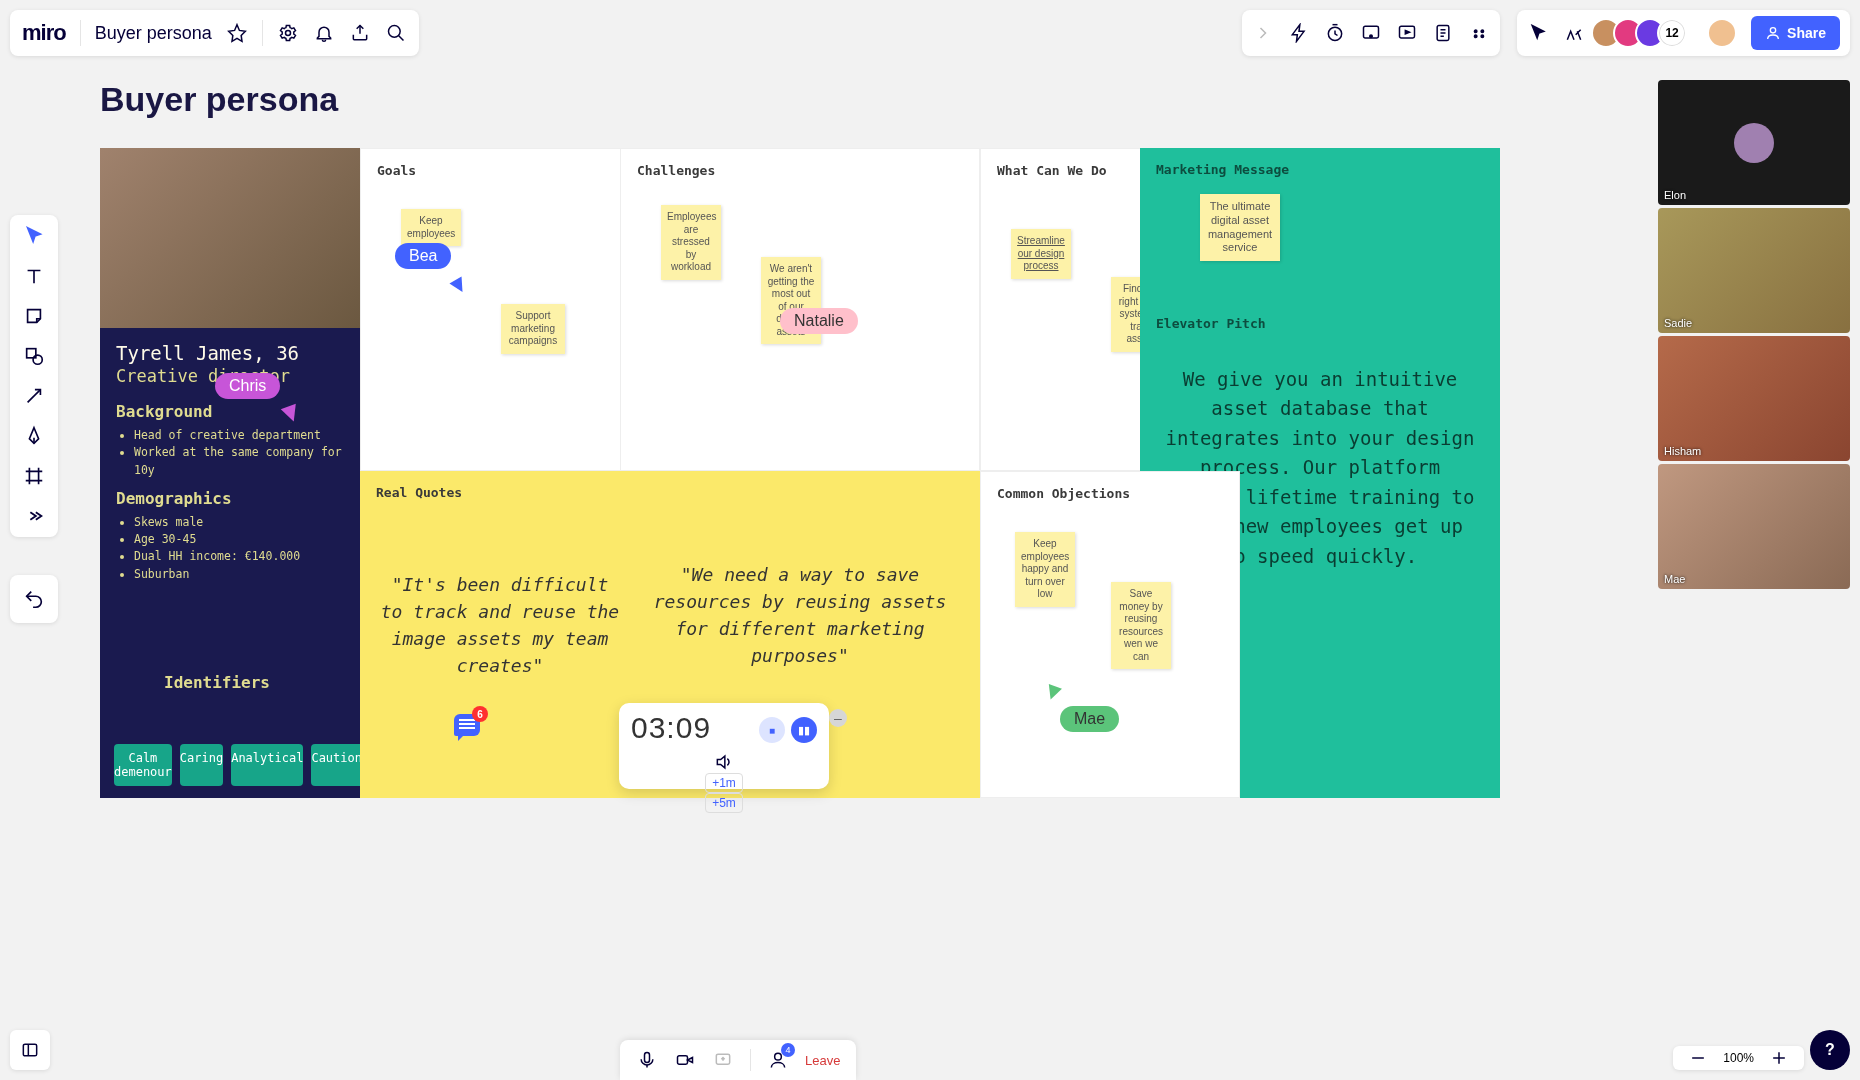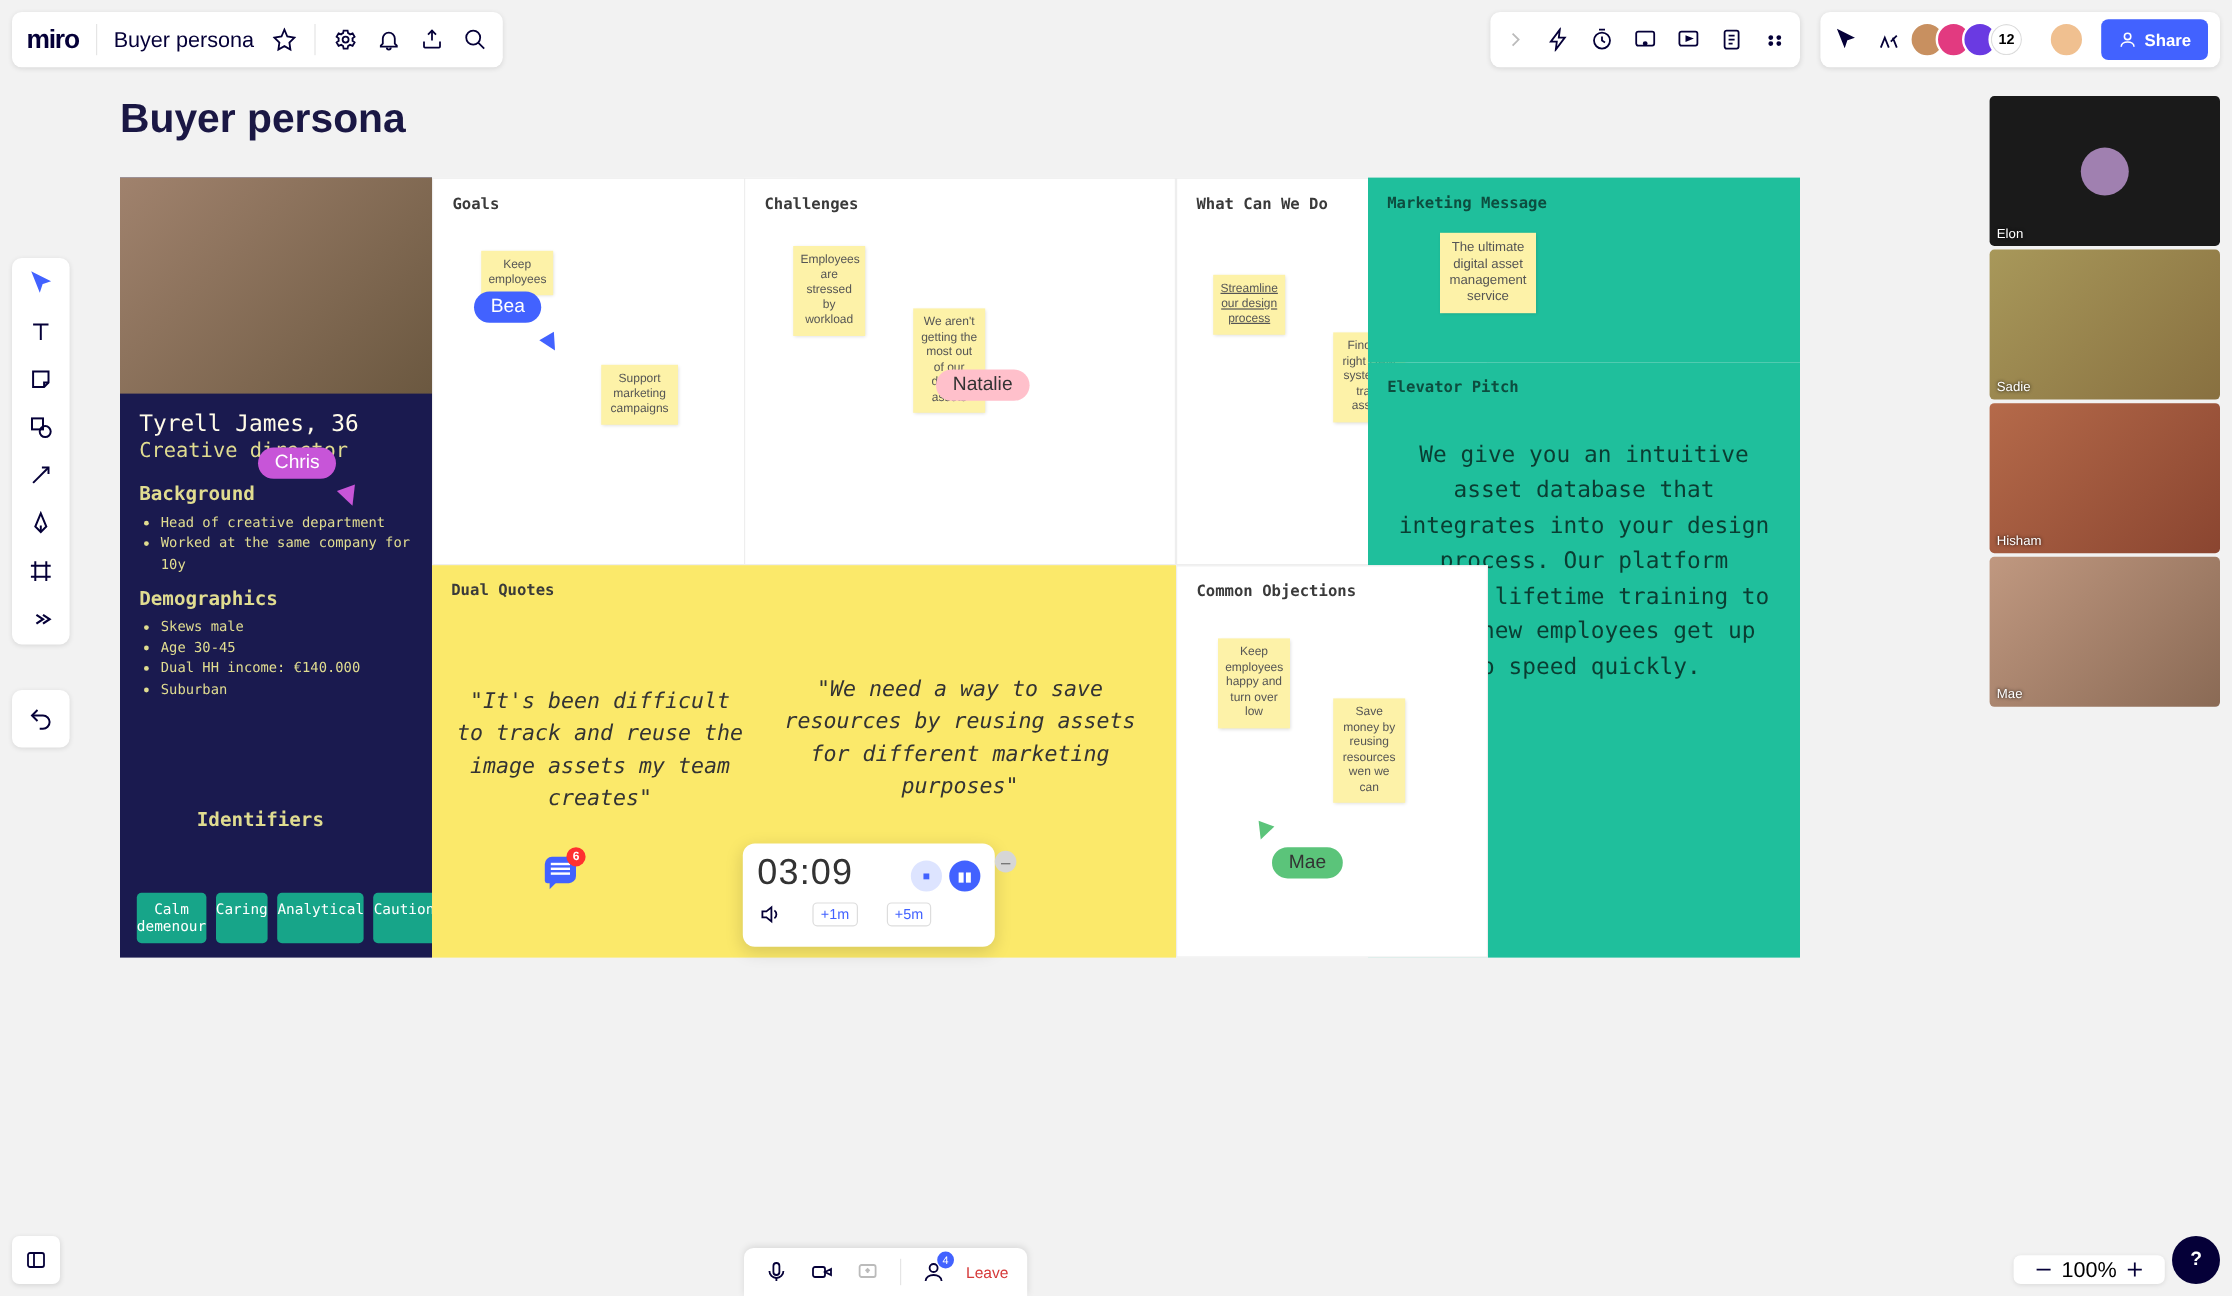--- a/index.html
+++ b/index.html
@@ -29,21 +29,21 @@
   .av1{background:#c89060;} .av2{background:#e23a80;} .av3{background:#6a3ae2;} .av4{background:#f0c090;}
   .avcount{ width:30px;height:30px;border-radius:50%;margin-left:-8px;border:2px solid #fff; background:#fff; font-size:12px; font-weight:600; display:flex;align-items:center;justify-content:center;box-shadow:0 0 0 1px #ddd inset;}
   .share-btn{ background:#4262ff;color:#fff;border:none;border-radius:6px;height:34px;padding:0 14px;font-size:14px;font-weight:600;display:flex;align-items:center;gap:6px;cursor:pointer;}
   
   .left-tools{ position:absolute; left:10px; top:215px; width:48px; background:#fff;border-radius:8px;display:flex;flex-direction:column;align-items:center;padding:10px 0;gap:18px; box-shadow:0 1px 4px rgba(0,0,0,.1);}
   .left-tools .ic svg{width:22px;height:22px;}
   .undo-box{position:absolute;left:10px;top:575px;width:48px;height:48px;background:#fff;border-radius:8px;display:flex;align-items:center;justify-content:center;box-shadow:0 1px 4px rgba(0,0,0,.1);}
   
   .bl-box{position:absolute;left:10px;bottom:10px;width:40px;height:40px;background:#fff;border-radius:6px;display:flex;align-items:center;justify-content:center;box-shadow:0 1px 4px rgba(0,0,0,.1);}
   
-  .zoom-box{position:absolute;right:56px;bottom:10px;height:24px;background:#fff;border-radius:6px;display:flex;align-items:center;gap:4px;padding:0 14px;box-shadow:0 1px 4px rgba(0,0,0,.1);font-size:18px;}
+  .zoom-box{position:absolute;right:56px;bottom:10px;height:24px;background:#fff;border-radius:6px;display:flex;align-items:center;gap:14px;padding:0 14px;box-shadow:0 1px 4px rgba(0,0,0,.1);font-size:12px;}
   .help-box{position:absolute;right:10px;bottom:10px;width:40px;height:40px;border-radius:50%;background:#050038;color:#fff;display:flex;align-items:center;justify-content:center;font-weight:700;cursor:pointer;}
 
   
   .page-title{position:absolute;left:100px;top:80px;font-size:34px;font-weight:700;color:#1a1744;}
   .board{position:absolute;left:100px;top:148px;width:1300px;height:650px;}
   .cell{position:absolute;background:#fff;border:1px solid #eee;}
   .cell-head{font-family:ui-monospace,Menlo,monospace;font-size:13px;font-weight:700;color:#3a3a3a;padding:14px 16px;}
   .persona{position:absolute;left:0;top:0;width:260px;height:650px;background:#1a1a4f;color:#e8e8a0;font-family:ui-monospace,Menlo,monospace;}
   .persona-img{width:260px;height:180px;background:linear-gradient(135deg,#a0826d,#6b5840);}
   .persona-body{padding:14px 16px;}
@@ -89,21 +89,21 @@
   .comment-ic .badge{position:absolute;right:-8px;top:-8px;width:16px;height:16px;border-radius:50%;background:#ff3030;color:#fff;font-size:10px;display:flex;align-items:center;justify-content:center;font-weight:700;}
 
   
   .timer{position:absolute;left:619px;top:703px;width:210px;height:86px;background:#fff;border-radius:10px;box-shadow:0 4px 14px rgba(0,0,0,.15);padding:8px 12px;}
   .timer-minus{position:absolute;right:-18px;top:6px;width:18px;height:18px;border-radius:50%;background:#d6d6d6;color:#666;display:flex;align-items:center;justify-content:center;font-size:14px;}
   .timer-time{font-size:30px;letter-spacing:1px;color:#333;font-weight:500;}
   .timer-ctrls{position:absolute;right:12px;top:14px;display:flex;gap:6px;}
   .tcbtn{width:26px;height:26px;border-radius:50%;display:flex;align-items:center;justify-content:center;}
   .tcbtn.stop{background:#dde4ff;color:#4262ff;font-size:10px;}
   .tcbtn.pause{background:#4262ff;color:#fff;font-size:11px;}
-  .timer-bot{display:flex;align-items:center;gap:24px;margin-top:6px;}
+  .timer-bot{display:flex;align-items:center;gap:0;margin-top:6px;flex-direction:column;}
   .chip{border:1px solid #ddd;border-radius:4px;padding:2px 6px;font-size:12px;color:#4262ff;}
 
   
   .meet-bar{position:absolute;left:620px;bottom:0;height:40px;background:#fff;border-radius:8px 8px 0 0;box-shadow:0 -1px 6px rgba(0,0,0,.1);display:flex;align-items:center;gap:16px;padding:0 16px;}
   .meet-bar .vline{height:22px;}
   .leave{color:#d63a3a;font-size:13px;}
   .part-badge{position:relative;}
   .part-badge .b{position:absolute;right:-6px;top:-6px;width:14px;height:14px;border-radius:50%;background:#4262ff;color:#fff;font-size:9px;display:flex;align-items:center;justify-content:center;}
 
   
@@ -356,21 +356,21 @@
     <div class="cell-head">Marketing Message</div>
     <div class="sticky msg mm-sticky">The ultimate digital asset management service</div>
   </div>
 
   <div class="cell c-ep" style="border:none;">
     <div class="cell-head">Elevator Pitch</div>
     <div class="pitch">We give you an intuitive asset database that integrates into your design process. Our platform offers lifetime training to help new employees get up to speed quickly.</div>
   </div>
 
   <div class="cell c-quotes" style="border:none;">
-    <div class="cell-head">Dual Quotes</div>
+    <div class="cell-head">Real Quotes</div>
     <div class="quote" style="position:absolute;left:20px;top:100px;width:240px;">"It's been difficult to track and reuse the image assets my team creates"</div>
     <div class="quote" style="position:absolute;left:290px;top:90px;width:300px;">"We need a way to save resources by reusing assets for different marketing purposes"</div>
     <div class="comment-ic">
       <div class="bubble">
           <div class="lines"></div>
         </div>
       <div class="badge">6</div>
     </div>
   </div>
 

